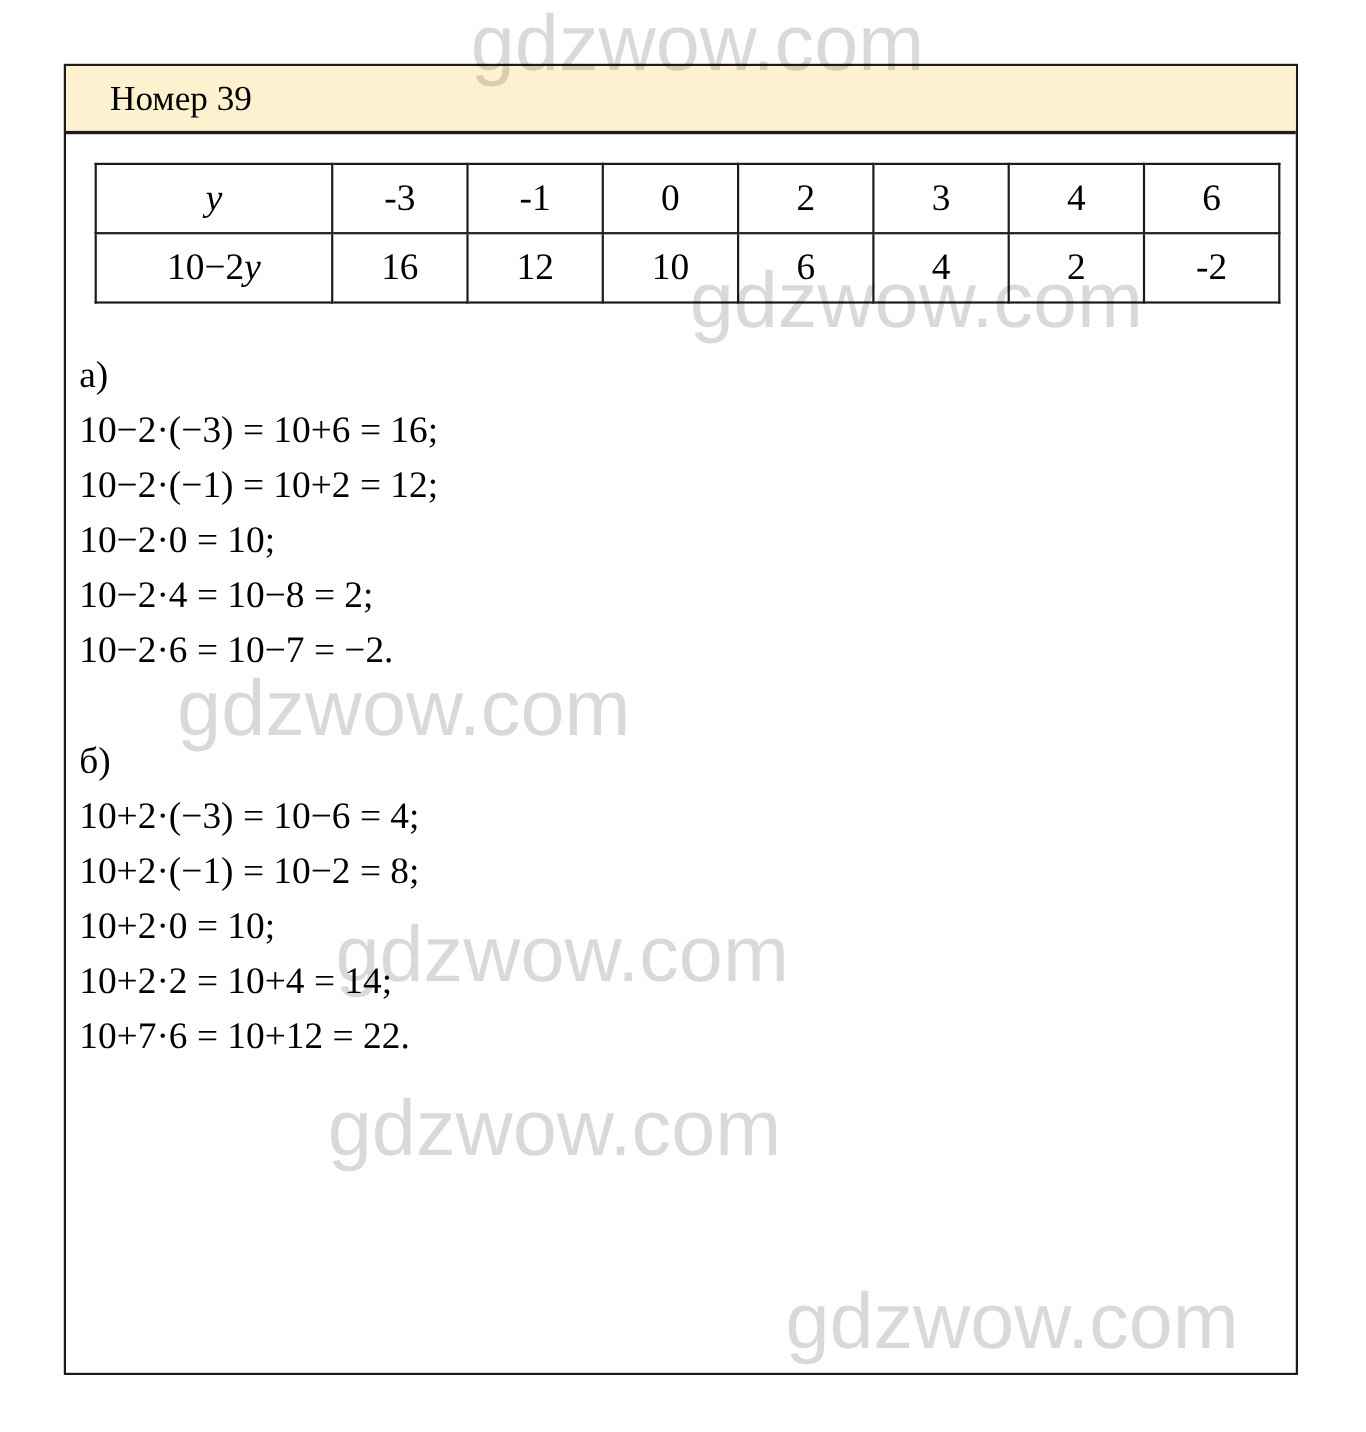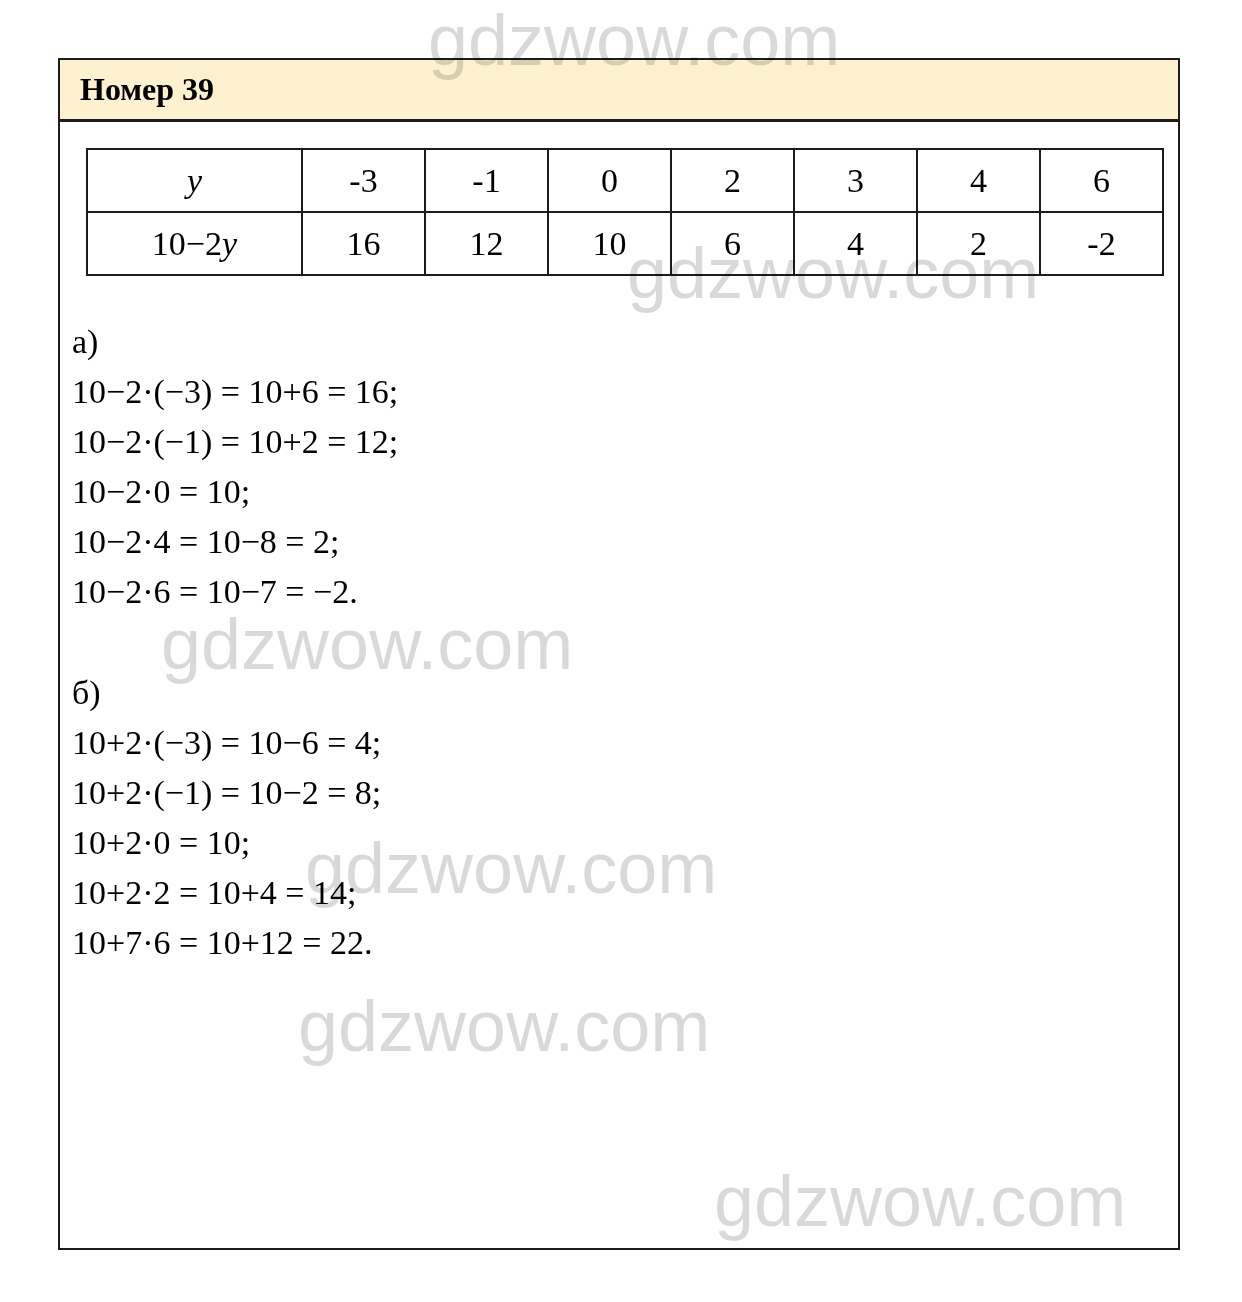--- a/index.html
+++ b/index.html
@@ -22,22 +22,23 @@
 
   .header-bar {
     height: 59px;
     background: #FDF1D0;
     border-bottom: 3px solid #1c1c1c;
     display: flex;
     align-items: center;
     padding-left: 20px;
   }
   .page-title {
-    font-weight: bold;
+    font-weight: normal;
     font-size: 32px;
+    margin-left: 20px;
   }
 
   .content {
     padding: 26px 0 0 12px;
   }
 
   table.values-table {
     border-collapse: collapse;
     table-layout: fixed;
     width: 1076px;

